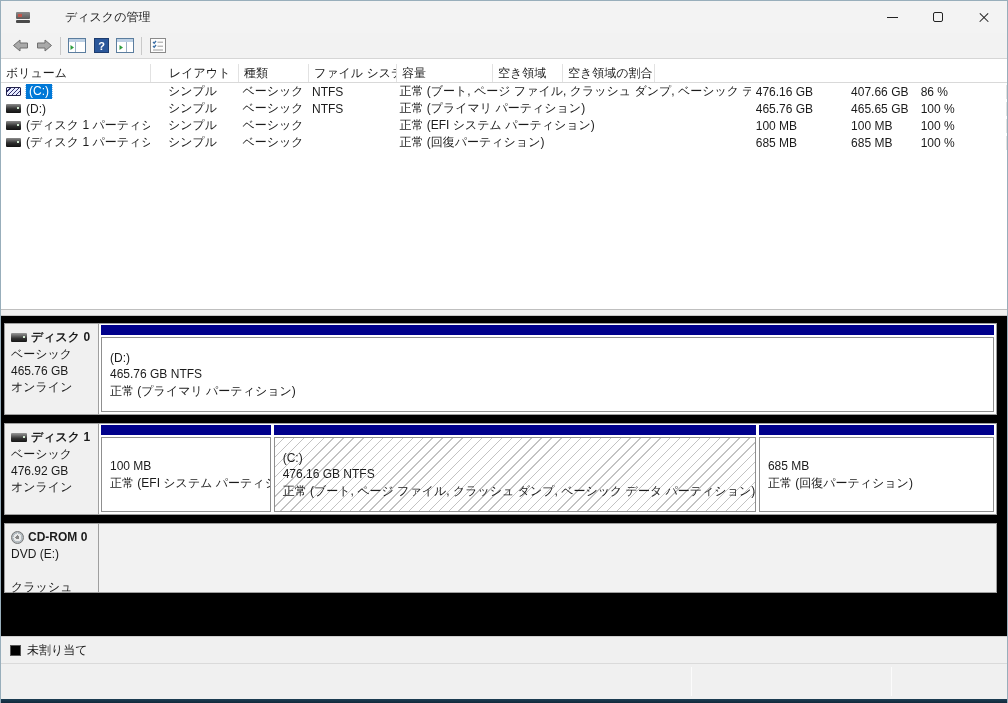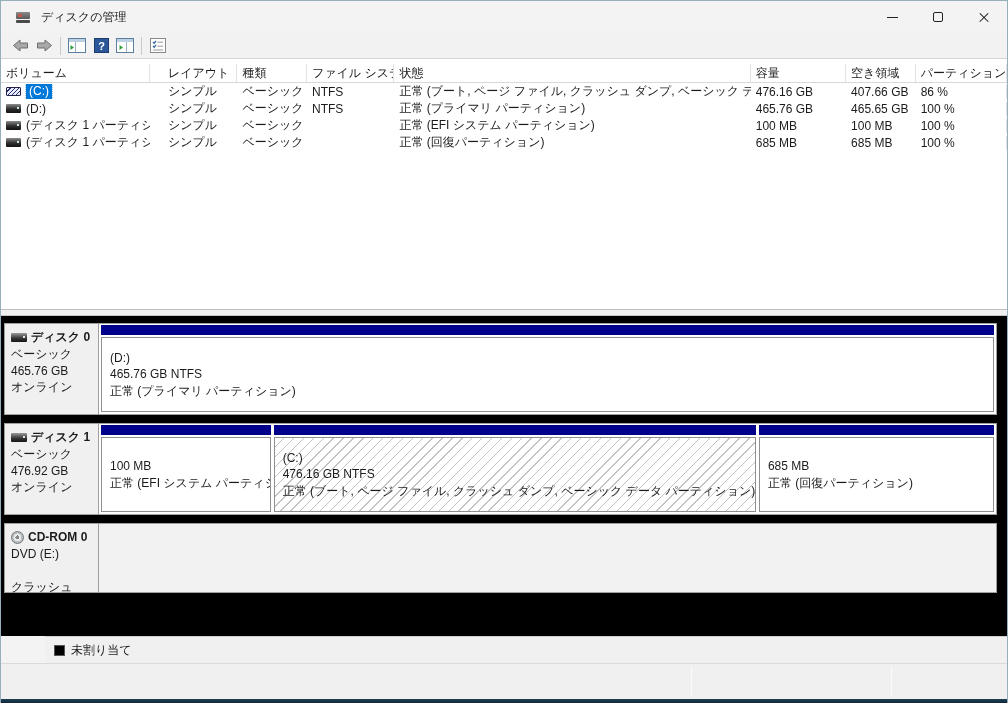--- a/index.html
+++ b/index.html
@@ -4,21 +4,21 @@
 <style>
   * { margin:0; padding:0; box-sizing:border-box; }
   html,body { background:#e8e8e8; }
   body { font-family:"Liberation Sans", sans-serif; }
   #window {
     width:1008px; height:703px; position:relative; margin:0 auto;
     background:#f3f3f3; display:flex; flex-direction:column;
     border:1px solid #98aebb; border-bottom:none; overflow:hidden;
   }
   
-  .titlebar { height:32px; display:flex; align-items:center; flex:0 0 auto; background:#f3f3f3; }
+  .titlebar { height:32px; display:flex; align-items:center; flex:0 0 auto; background:#f3f3f3;gap:24px; }
   .app-icon { width:16px; height:13px; margin-left:15px; position:relative; }
   .app-icon .tray { position:absolute; left:0; top:1px; width:14px; height:7px; background:linear-gradient(#8a8a8a,#5a5a5a); border-radius:1px; }
   .app-icon .tray::after { content:""; position:absolute; left:2px; top:2px; width:4px; height:3px; background:#c2544a; }
   .app-icon .base { position:absolute; left:0; top:9px; width:14px; height:3px; background:#4a4a4a; border-radius:1px; }
   .title-text { margin-left:9px; font-size:12px; color:#1b1b1b; }
   .win-controls { margin-left:auto; display:flex; height:100%; }
   .win-btn { width:46px; height:100%; display:flex; align-items:center; justify-content:center; cursor:default; }
   .glyph-min { width:11px; height:1px; background:#222; }
   .glyph-max { width:10px; height:10px; border:1.2px solid #222; border-radius:2px; }
   .glyph-close { position:relative; width:12px; height:12px; }
@@ -58,21 +58,21 @@
   .drive-icon::after { content:""; position:absolute; right:2px; top:3px; width:2px; height:2px; background:#d7f0d7; }
   .cd-icon { width:13px; height:13px; flex:0 0 auto; border-radius:50%; background:radial-gradient(circle at 50% 50%, #888 0 2px, #e9e9e9 2px 4px, #b5bdc2 4px 6px, #8d979e 6px); border:1px solid #777; }
   .part-area { flex:1 1 auto; display:flex; gap:3px; padding:1px 2px 2px 2px; background:#fff; }
   .part { display:flex; flex-direction:column; min-width:0; }
   .p-band { height:10px; flex:0 0 auto; background:#00008b; }
   .p-box { flex:1 1 auto; margin-top:2px; border:1px solid #8f8f8f; background:#fff; padding:3px 8px; display:flex; flex-direction:column; justify-content:center; font-size:12px; line-height:1.38; color:#1b1b1b; white-space:nowrap; overflow:hidden; }
   .p-box.hatch { background:repeating-linear-gradient(135deg,#ffffff 0 6px,#c3c3c3 6px 7px); }
   .w-full { flex:1 1 auto; } .w-efi { width:19%; flex:0 0 auto; } .w-c { width:54%; flex:0 0 auto; } .w-rec { flex:1 1 auto; }
   .cd-rest { flex:1 1 auto; background:#f2f2f2; }
   
-  .legend { height:27px; flex:0 0 auto; background:#f0f0f0; border-top:1px solid #d0d0d0; display:flex; align-items:center; padding-left:9px; gap:12px;margin-left:44px; }
+  .legend { height:27px; flex:0 0 auto; background:#f0f0f0; border-top:1px solid #d0d0d0; display:flex; align-items:center; padding-left:9px; gap:12px; }
   .legend-item { display:flex; align-items:center; gap:6px; font-size:12px; color:#1b1b1b; }
   .legend-swatch { width:11px; height:11px; border:1px solid #555; }
   .sw-black { background:#000000; } .sw-navy { background:#00008b; }
   
   .statusbar { flex:1 1 auto; background:#f0f0f0; border-top:1px solid #dadada; position:relative; }
   .sb-sep { position:absolute; top:3px; bottom:3px; width:1px; background:#d2d2d2; border-right:1px solid #fbfbfb; }
   .sb-sep.s1 { left:690px; } .sb-sep.s2 { left:890px; }
   .bottom-edge { height:4px; flex:0 0 auto; background:linear-gradient(#1d3f55,#12293a); }
 </style>
 </head>
@@ -146,24 +146,23 @@
       </svg>
     </div>
   </div>
 
   <div class="list-pane">
     <div class="lv-header">
       <div class="lv-hcell c-name">ボリューム</div>
       <div class="lv-hcell c-layout">レイアウト</div>
       <div class="lv-hcell c-type">種類</div>
       <div class="lv-hcell c-fs">ファイル システム</div>
-      <div class="lv-hcell c-status">状態</div>
       <div class="lv-hcell c-cap">容量</div>
       <div class="lv-hcell c-free">空き領域</div>
-      <div class="lv-hcell c-pct">パーティション</div>
+      <div class="lv-hcell c-pct">空き領域の割合</div>
     </div>
 
     <div class="lv-row">
       <div class="lv-cell c-name">
           <span class="name-wrap">
         <span class="vol-icon hatch"></span>
         <span class="sel-name">(C:)</span>
           </span>
       </div>
       <div class="lv-cell c-layout">シンプル</div>

